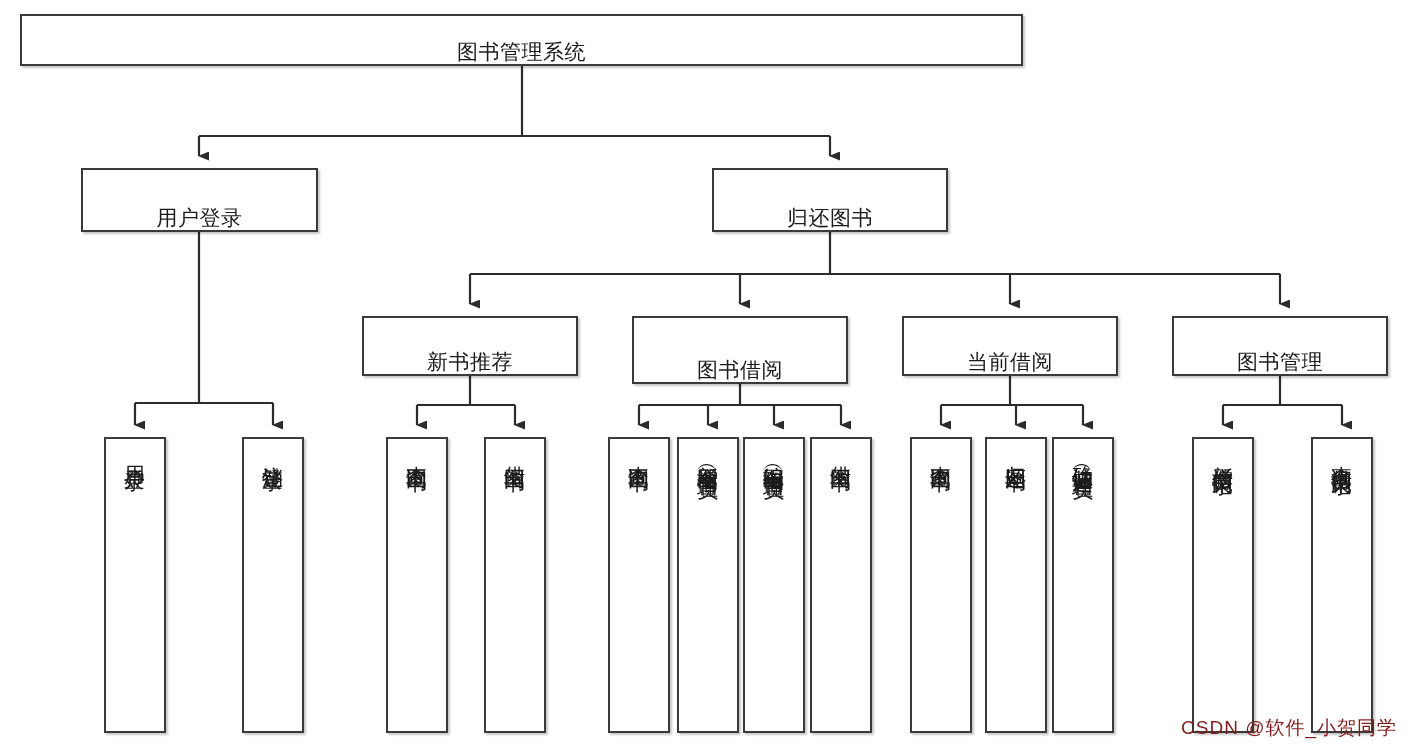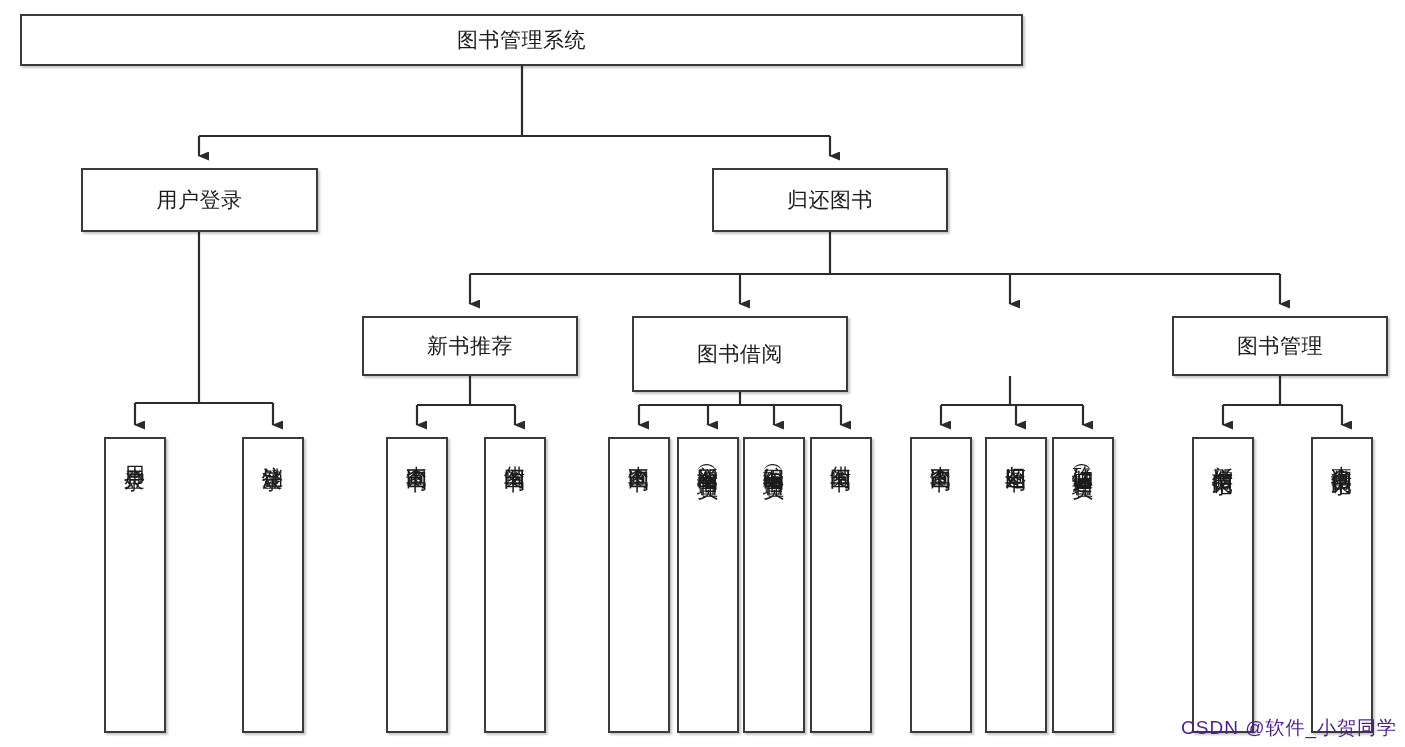--- a/index.html
+++ b/index.html
@@ -25,21 +25,21 @@
     height: 747px;
     pointer-events: none;
   }
   .node {
     position: absolute;
     box-sizing: border-box;
     border: 2px solid #3a3a3a;
     background: #ffffff;
     box-shadow: 2px 2px 2px rgba(0,0,0,0.22);
     display: flex;
-    align-items: center;
+    align-items: flex-end;
     justify-content: center;
     color: #1b1b1b;
   }
   .node .label {
     display: block;
     text-align: center;
     line-height: 1.15;
     white-space: nowrap;
   }
   .node.horiz .label {
@@ -55,21 +55,21 @@
     text-orientation: upright;
     font-size: 21px;
     letter-spacing: 2px;
     line-height: 1;
   }
   .watermark {
     position: absolute;
     right: 8px;
     bottom: 6px;
     font-size: 19px;
-    color: #4c1d95;
+    color: #7f1d1d;
     letter-spacing: 1px;
     white-space: nowrap;
   }
 </style>
 </head>
 <body>
 
 <div id="canvas">
 
   <svg class="edges" viewBox="0 0 1405 747">
@@ -129,22 +129,25 @@
   <div class="node horiz" style="left:81px; top:168px; width:237px; height:64px;">
     <span class="label">用户登录</span>
   </div>
   <div class="node horiz" style="left:712px; top:168px; width:236px; height:64px;">
     <span class="label">归还图书</span>
   </div>
 
   <div class="node horiz" style="left:362px; top:316px; width:216px; height:60px;">
     <span class="label">新书推荐</span>
   </div>
-  <div class="node horiz" style="left:632px; top:316px; width:216px; height:76px;">
+  <div class="node horiz" style="left:632px; top:316px; width:216px; height:68px;">
     <span class="label">图书借阅</span>
+  </div>
+  <div class="node horiz" style="left:902px; top:316px; width:216px; height:60px;">
+    <span class="label">当前借阅</span>
   </div>
   <div class="node horiz" style="left:1172px; top:316px; width:216px; height:60px;">
     <span class="label">图书管理</span>
   </div>
 
   <div class="node vert" style="left:104px; top:437px; width:62px; height:296px;">
     <span class="label">用户登录</span>
   </div>
   <div class="node vert" style="left:242px; top:437px; width:62px; height:296px;">
     <span class="label">注销登录</span>

